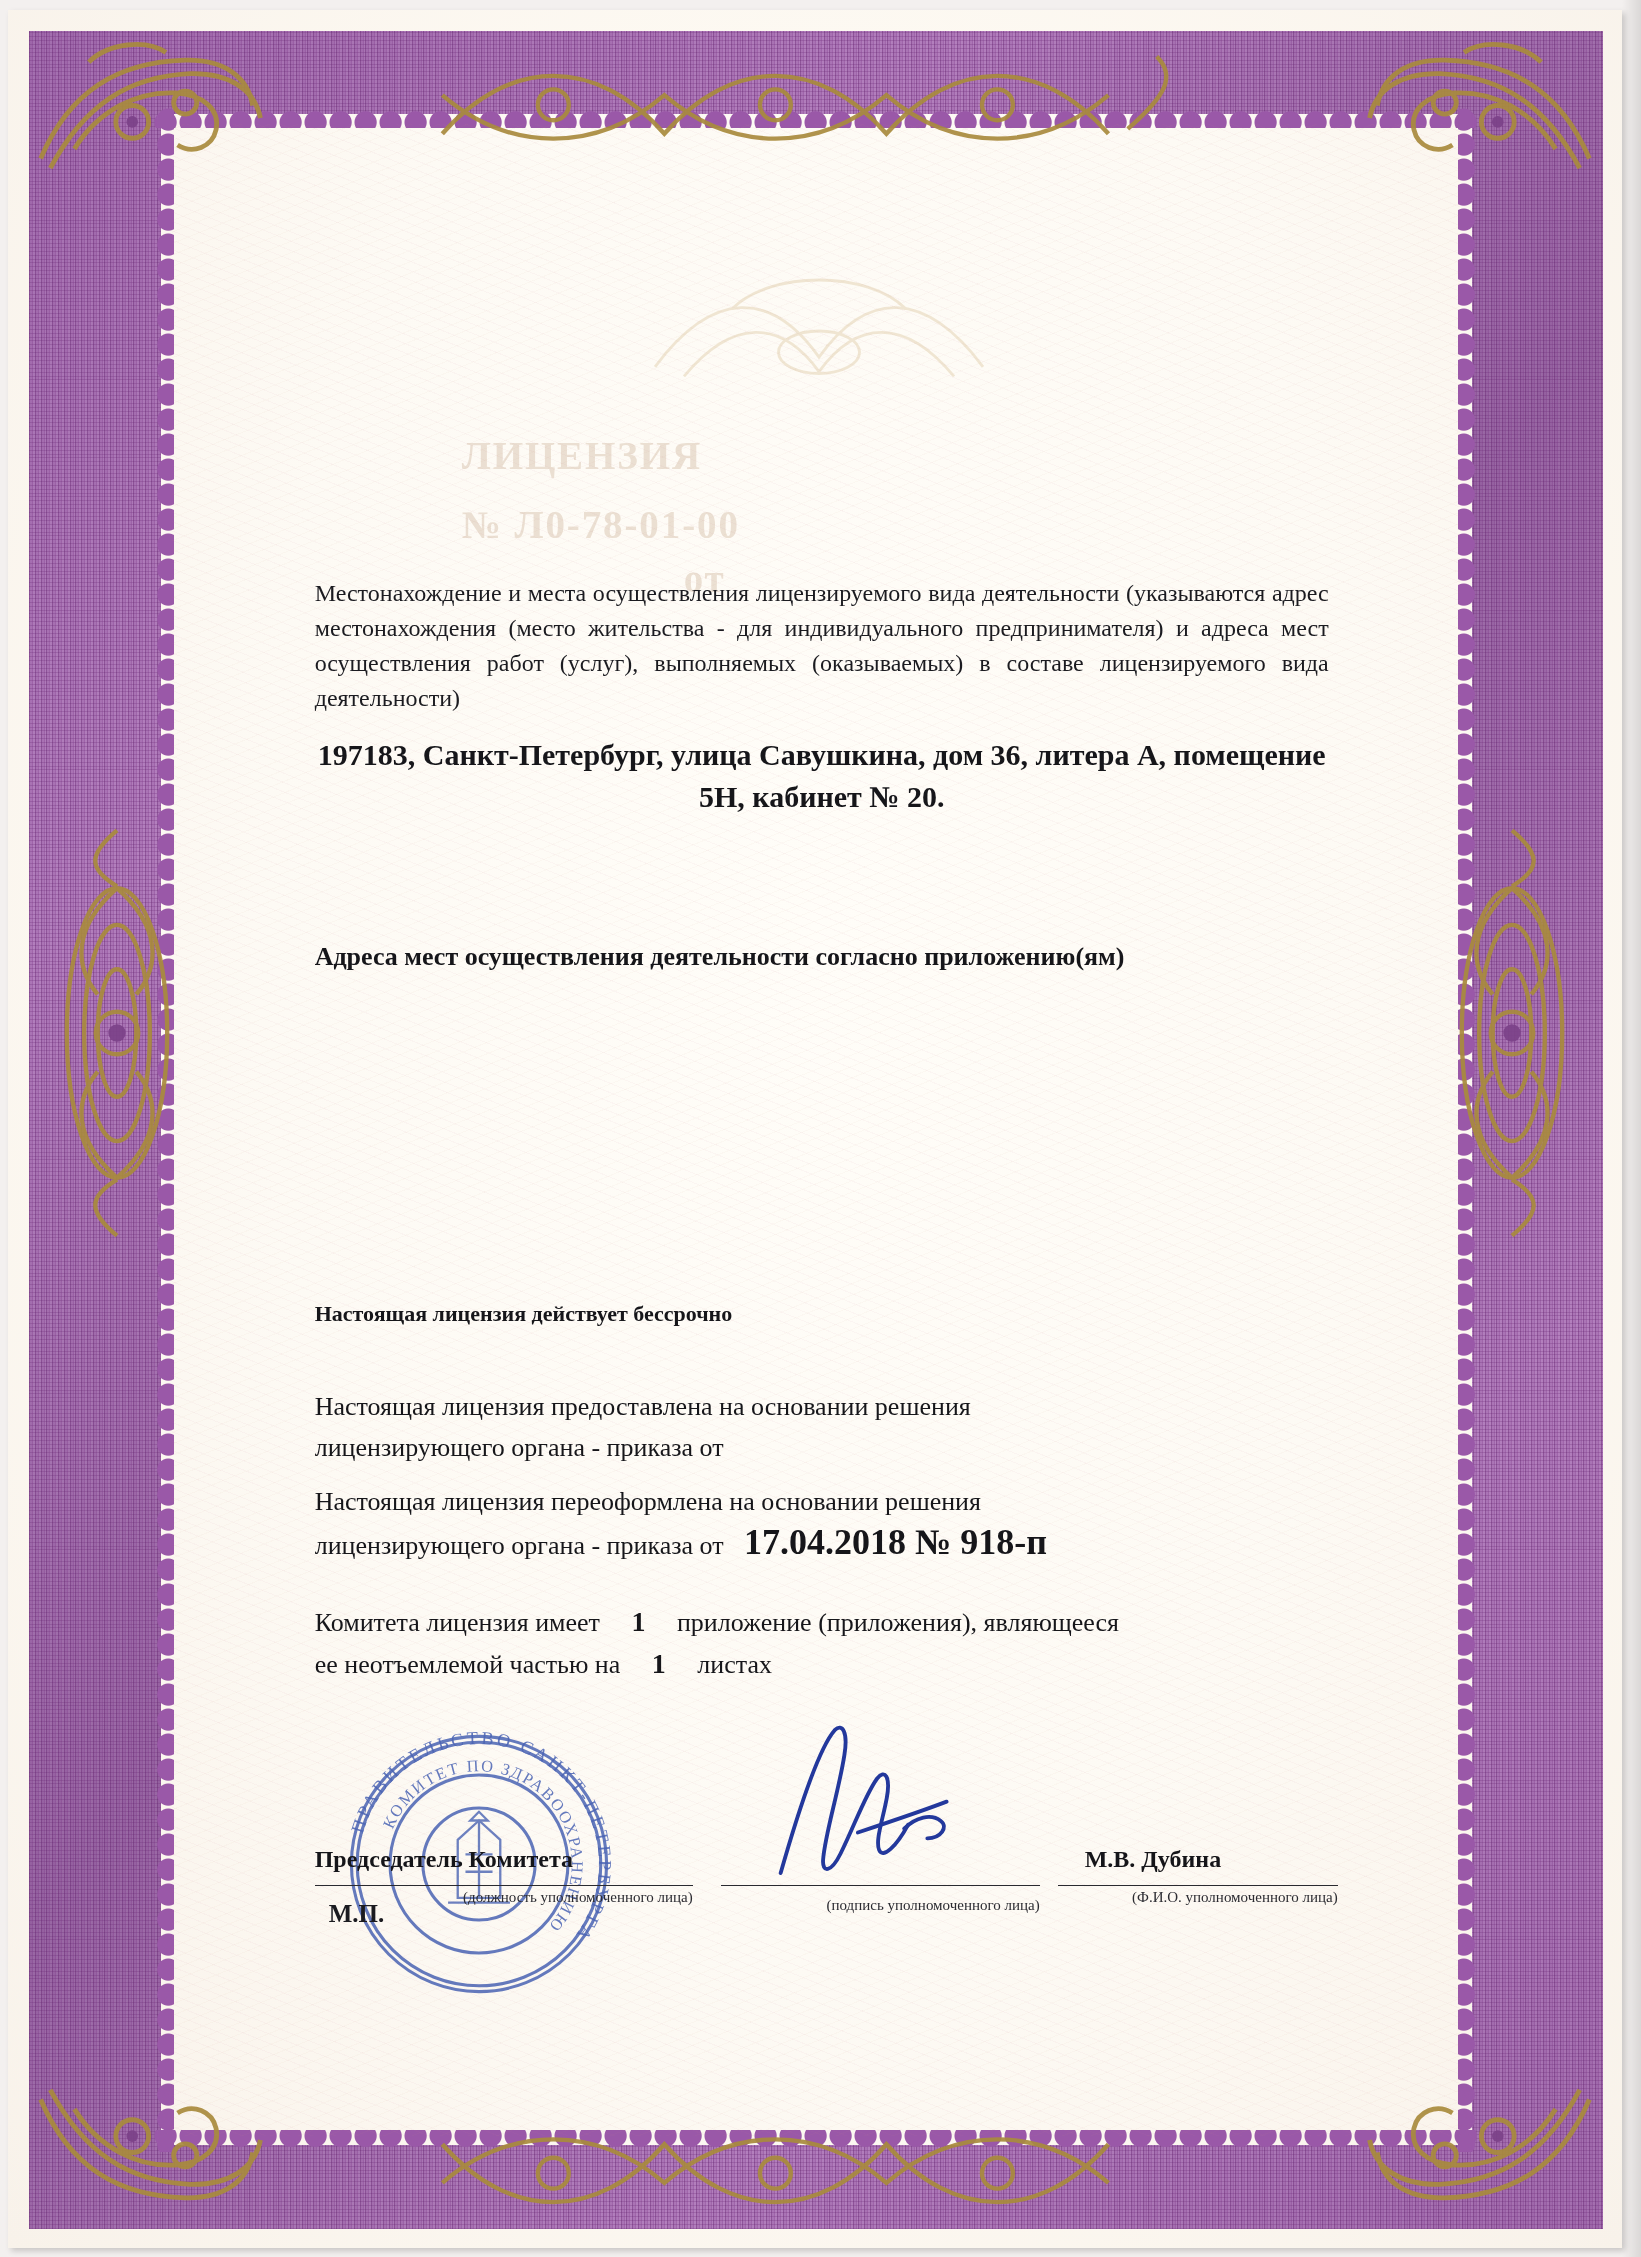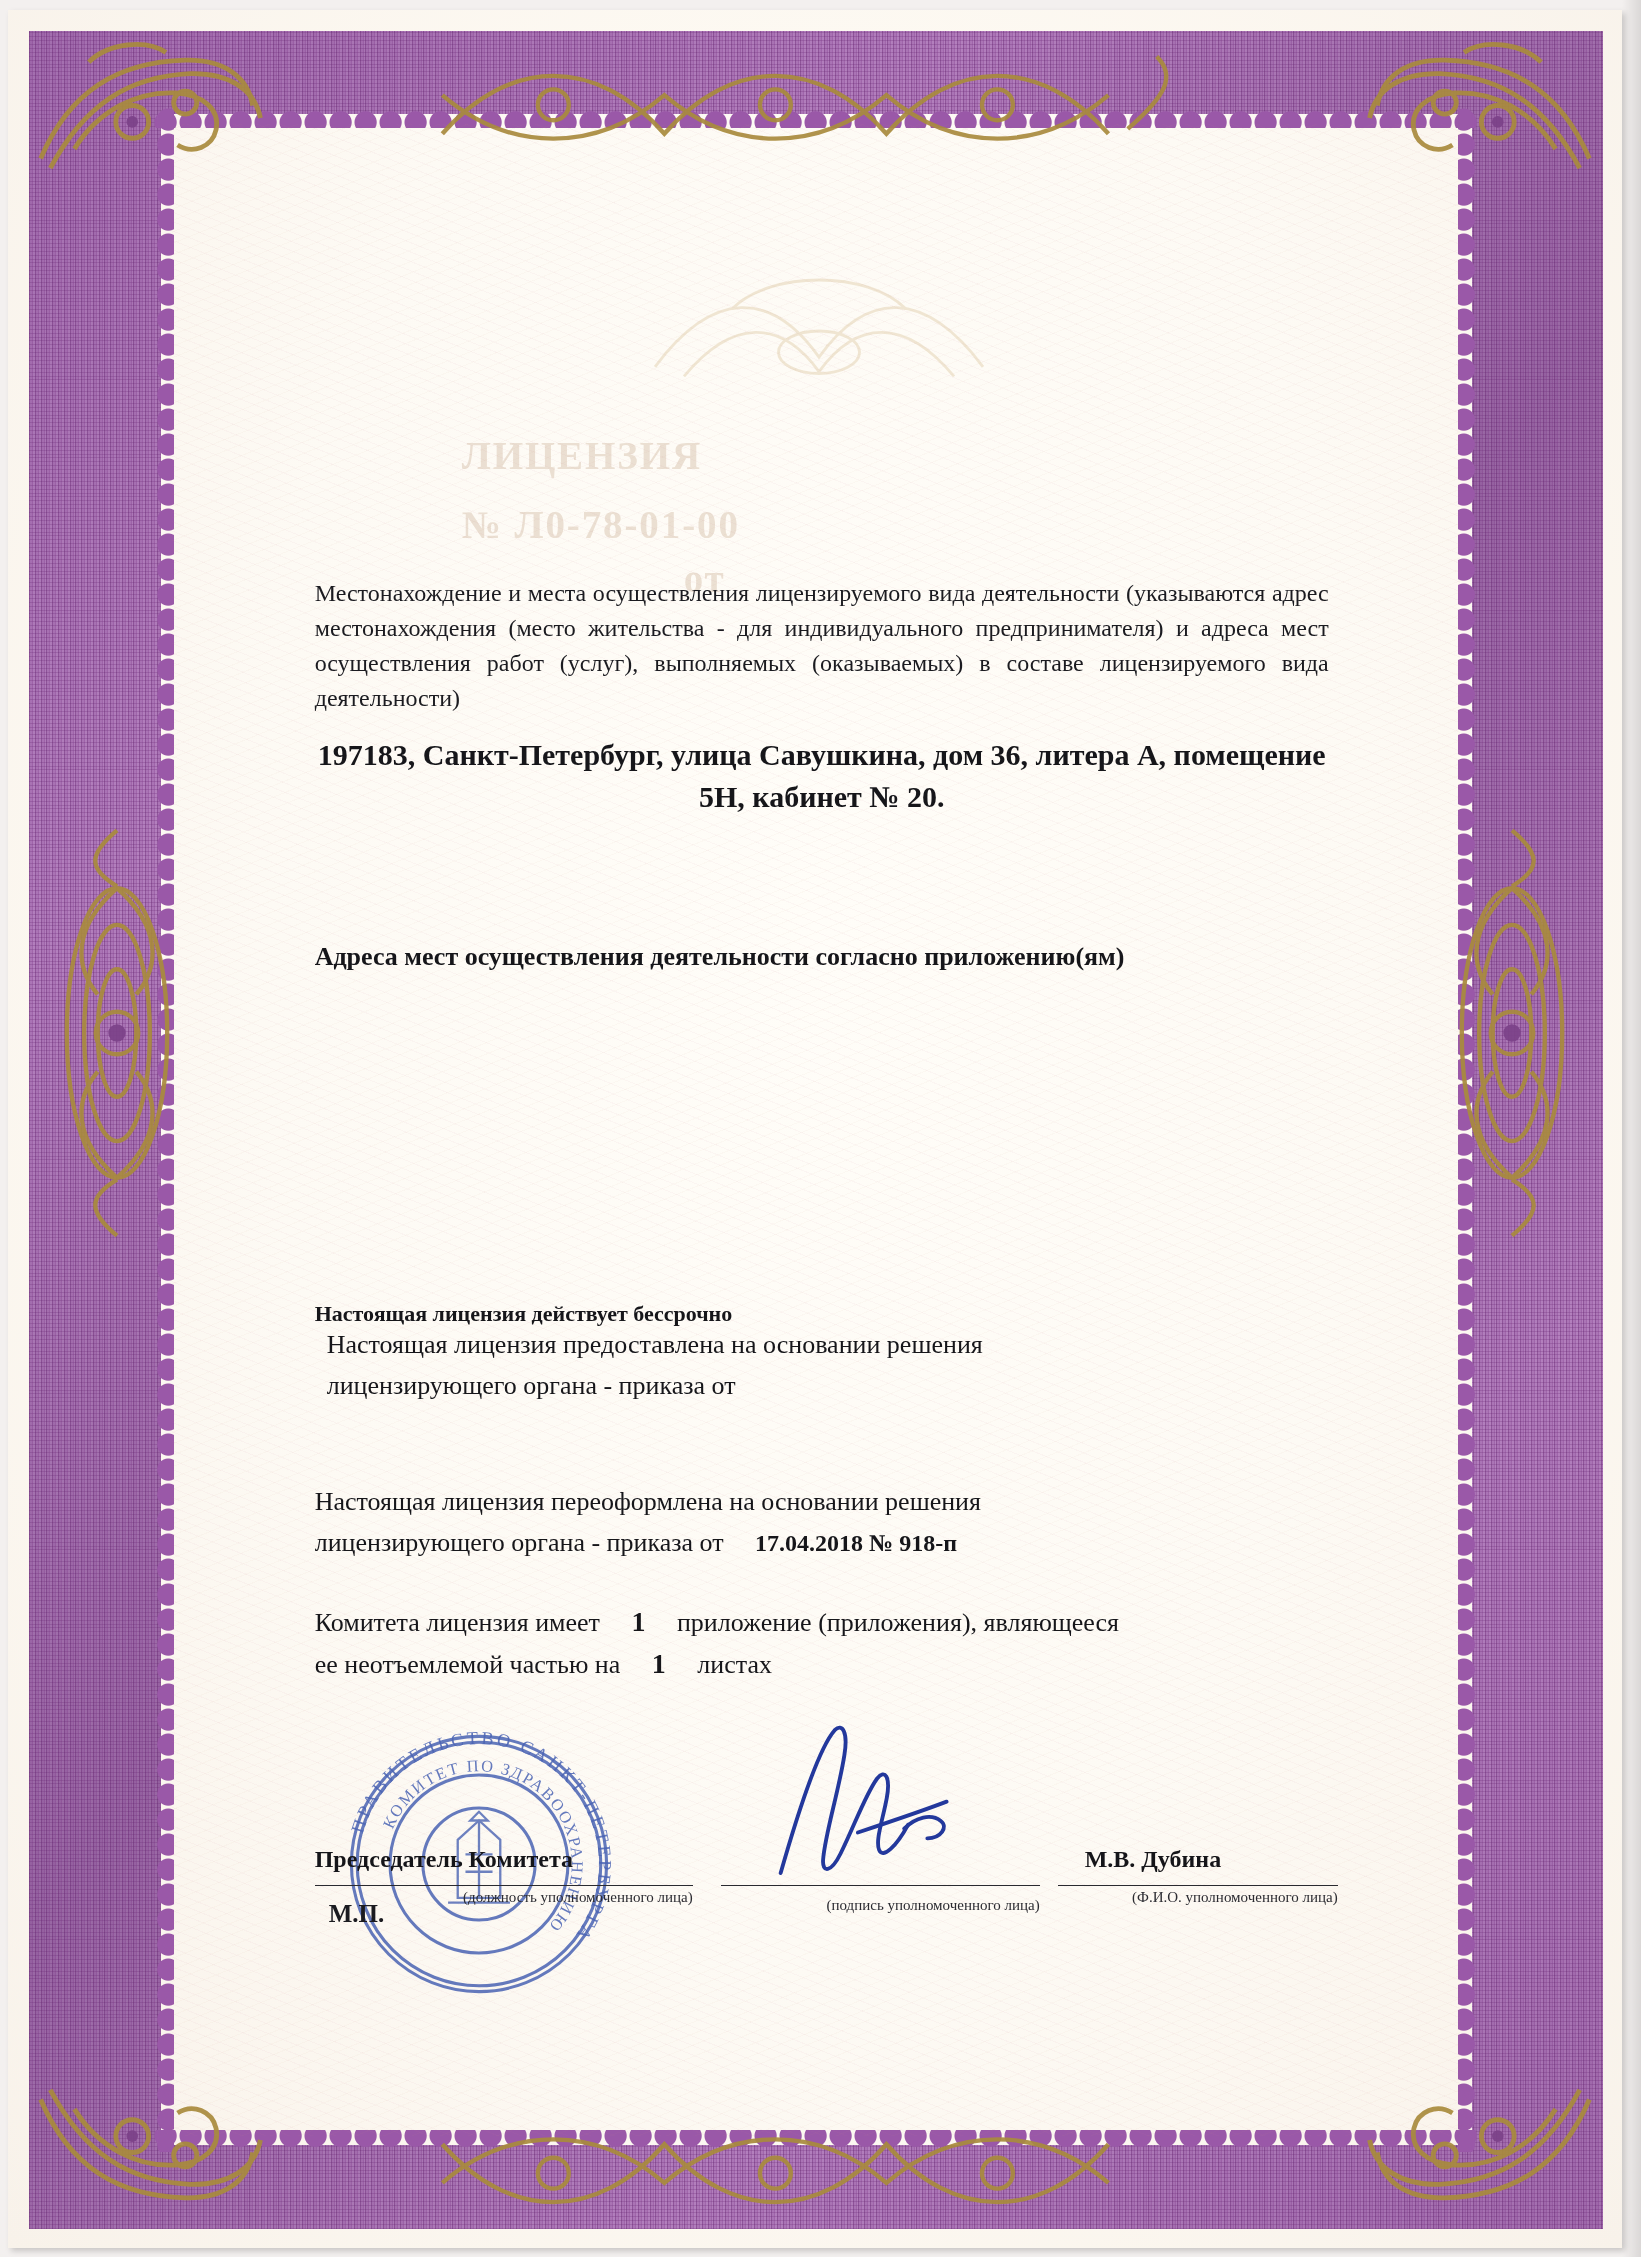--- a/index.html
+++ b/index.html
@@ -374,33 +374,33 @@
     </div>
 
     <div class="content" style="top:927px;">
       <div class="block-justify">Адреса мест осуществления деятельности согласно приложению(ям)</div>
     </div>
 
     <div class="content" style="top:1284px;">
       <div class="bold-line">Настоящая лицензия   действует бессрочно</div>
     </div>
 
-    <div class="content" style="top:1314px;margin-left:12px;">
+    <div class="content" style="top:1376px;">
       <div class="normal-line">Настоящая лицензия предоставлена на основании решения</div>
       <div class="normal-line">
         <span>лицензирующего органа -  приказа от</span>
         <span class="inline-b" style="margin-left:23px;"></span>
       </div>
     </div>
 
     <div class="content" style="top:1471px;">
       <div class="normal-line">Настоящая лицензия переоформлена на основании решения</div>
       <div class="normal-line">
         <span>лицензирующего органа -  приказа от</span>
-        <span class="inline-b" style="margin-left:25px;font-size:24px;">17.04.2018 № 918-п</span>
+        <span class="inline-b" style="margin-left:14px;font-size:36px;">17.04.2018 № 918-п</span>
       </div>
     </div>
 
     <div class="content" style="top:1591px;">
       <div class="normal-line">
         <span>Комитета лицензия имеет</span>
         <span class="inline-b" style="margin:0 25px;font-size:28px;">1</span>
         <span>приложение (приложения), являющееся</span>
       </div>
       <div class="normal-line">

